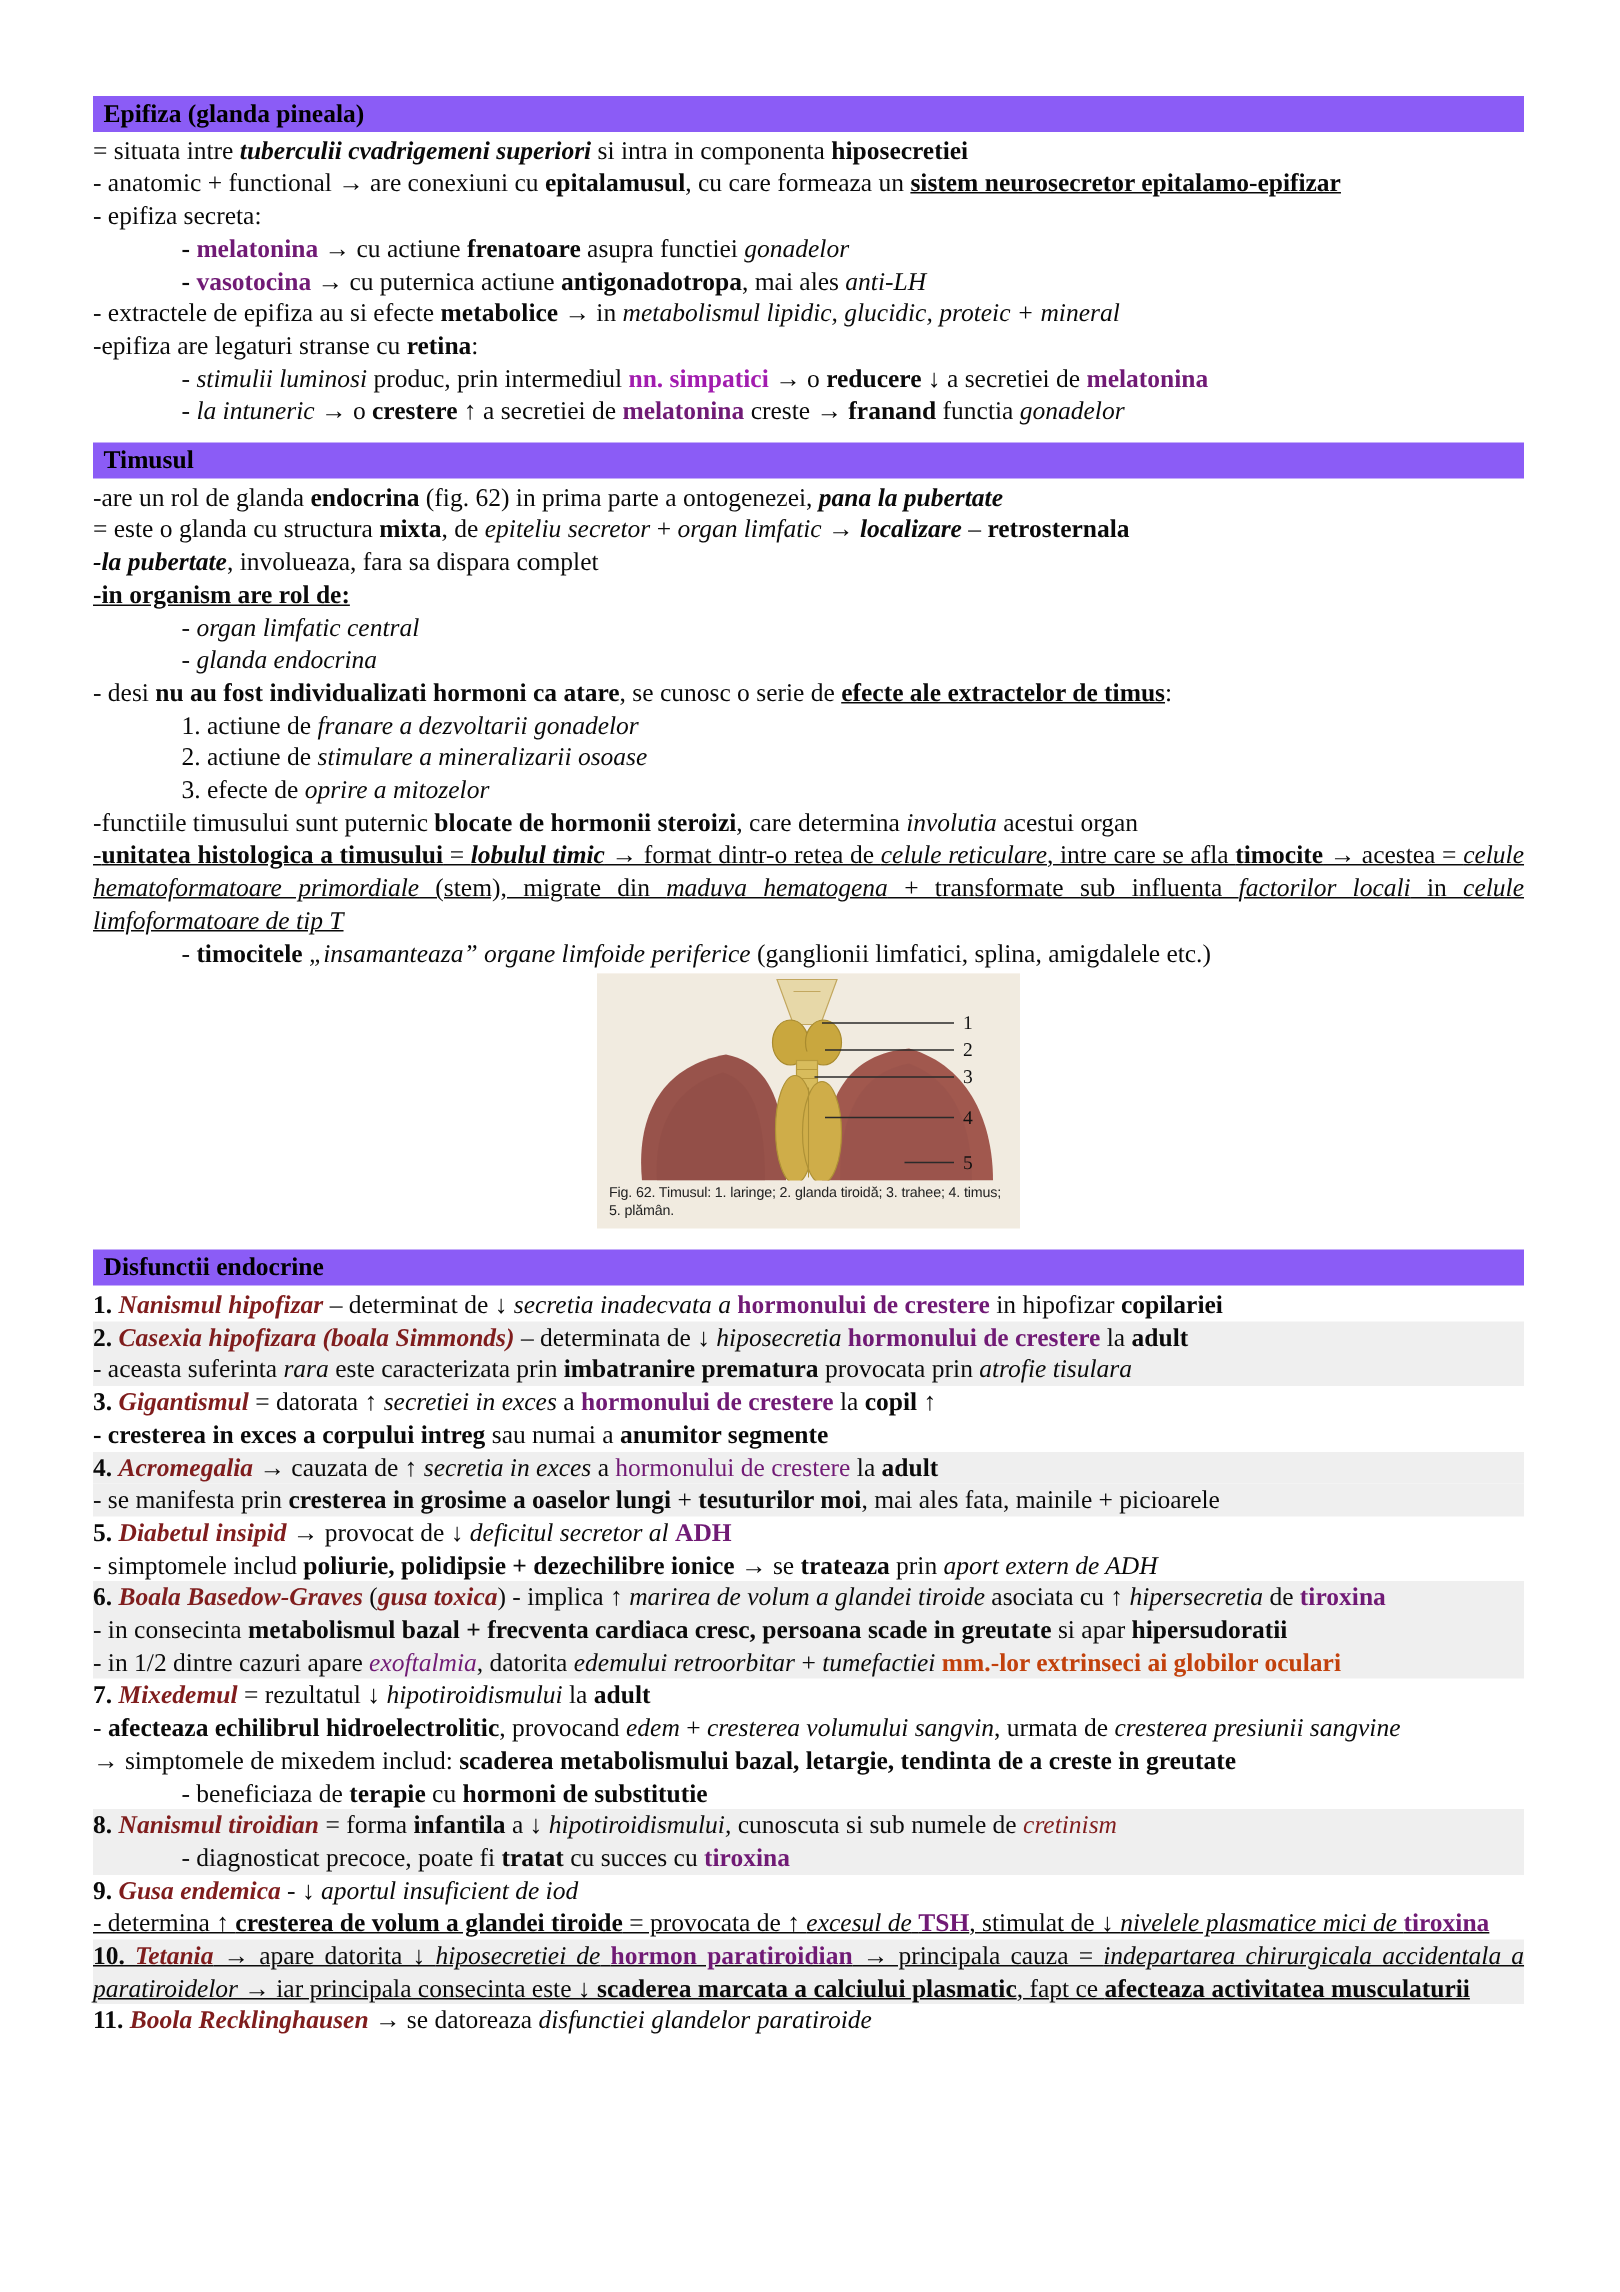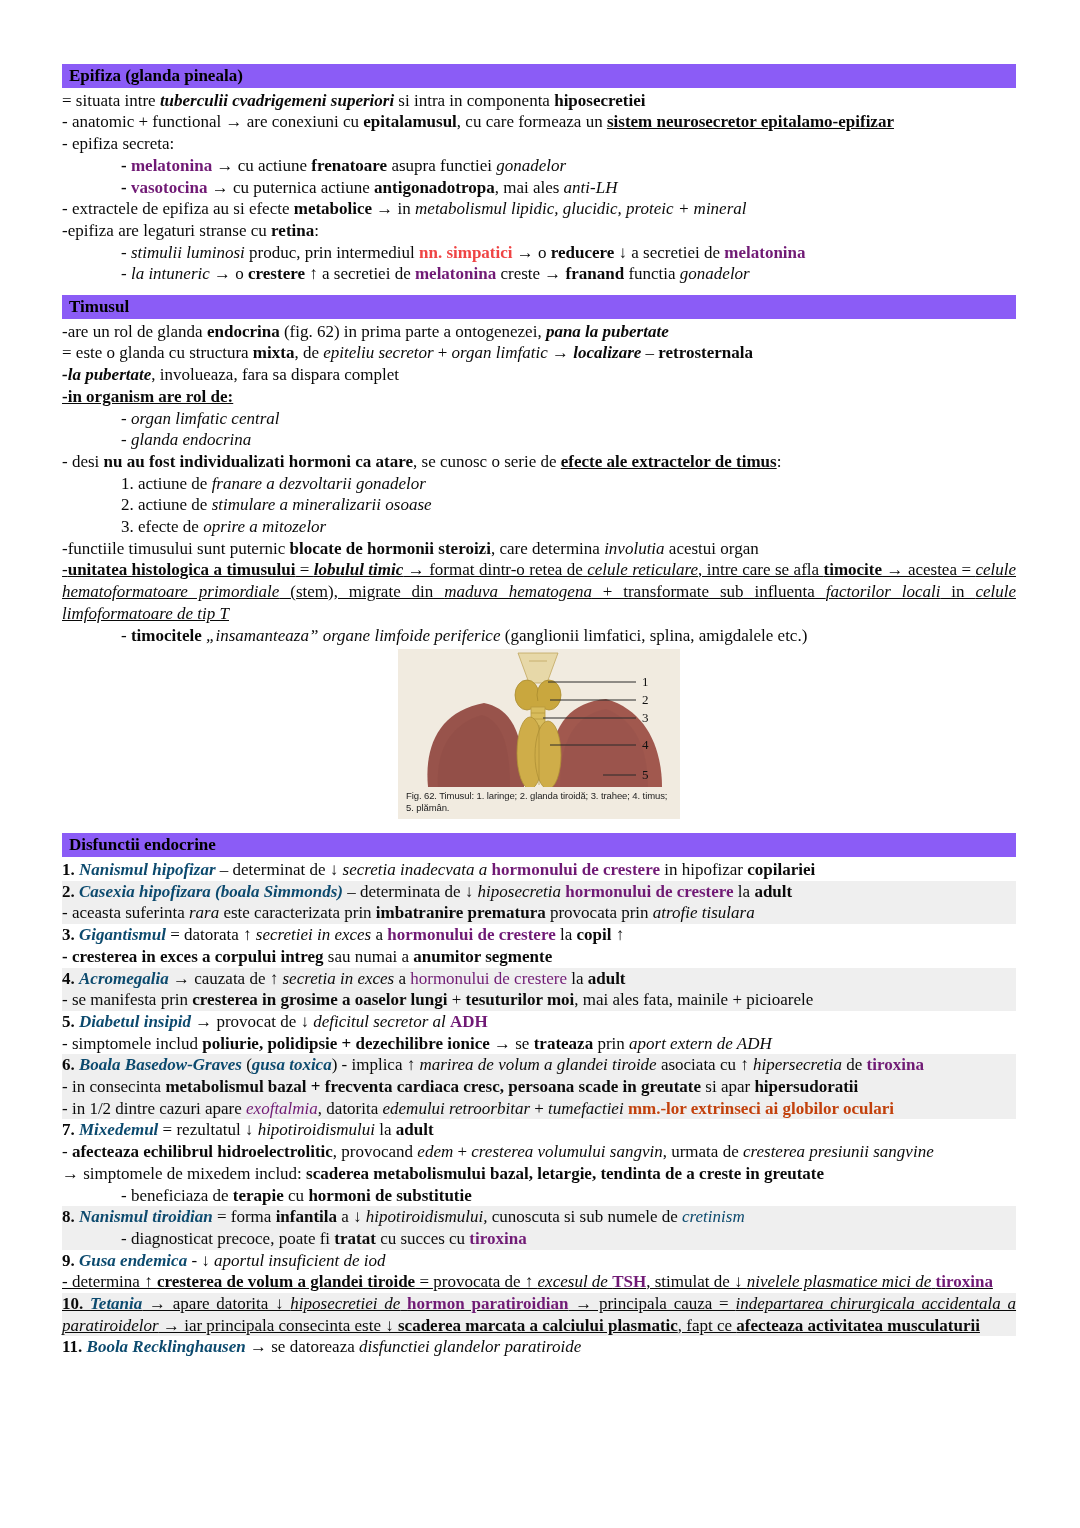--- a/index.html
+++ b/index.html
@@ -15,22 +15,22 @@
   }
   .sec:first-child .sec-header{margin-top:0;}
   .line{min-height:21.7px;}
   .ind{padding-left:59px;}
   .shade{background:#EFEFEF;}
   .just{text-align:justify;text-decoration:underline;}
   .b{font-weight:bold;}
   .i{font-style:italic;}
   .u{text-decoration:underline;}
   .red{color:#701a75;}
-  .maroon{color:#0c4a6e;}
-  .green{color:#ef4444;}
+  .maroon{color:#7f1d1d;}
+  .green{color:#a21caf;}
   .blue{color:#c2410c;text-align:right;}
   .figure{
     width:282px;margin:3px 0 14px 336px;
     background:#F1EBE0;padding-bottom:5px;
   }
   .figure svg{display:block;}
   .fig-caption{
     font-family:"Liberation Sans", sans-serif;
     font-size:9.5px;line-height:12px;color:#222;
     padding:3px 8px 0 8px;letter-spacing:-0.1px;

